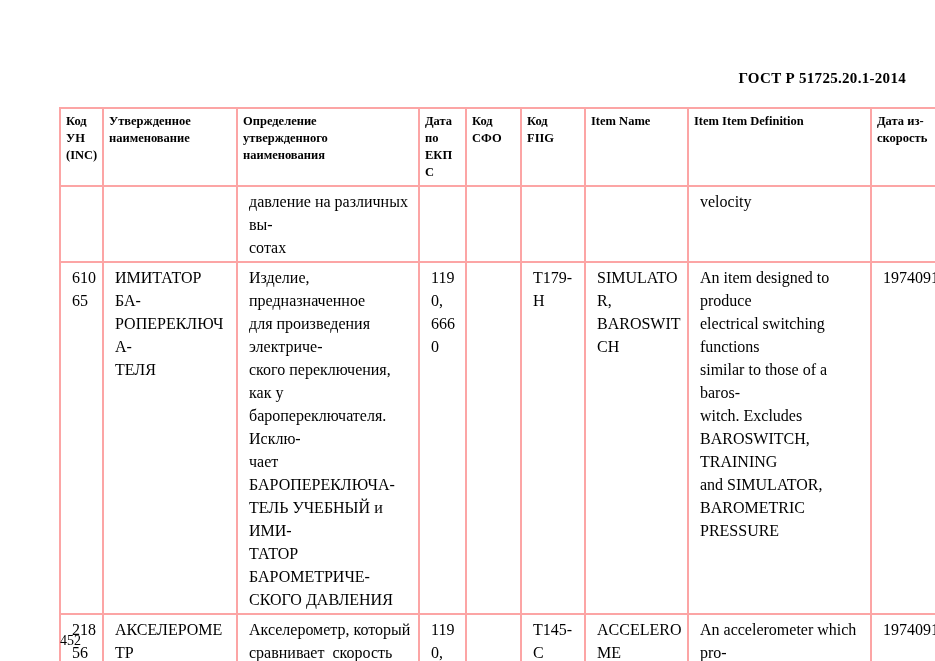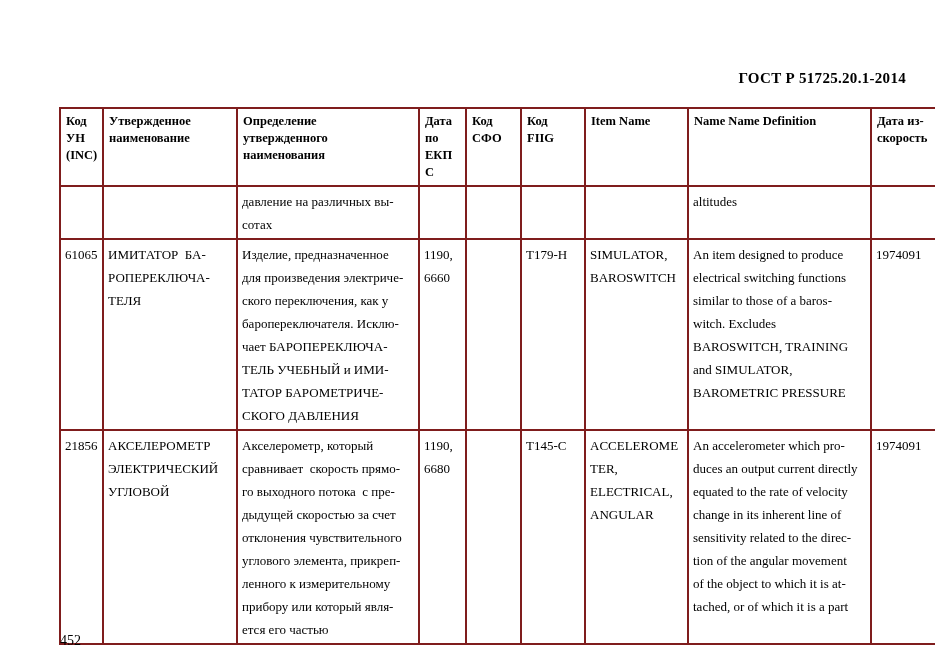--- a/index.html
+++ b/index.html
@@ -24,39 +24,39 @@
     white-space: nowrap;
   }
   table.gost-table {
     position: absolute;
     left: 27px; top: 75px;
     width: 886px;
     border-collapse: collapse;
     table-layout: fixed;
   }
   table.gost-table th, table.gost-table td {
-    border: 2px solid #7f1d1d;
+    border: 2px solid #fca5a5;
     vertical-align: top;
     white-space: pre-wrap;
     overflow: hidden;
     word-wrap: break-word;
   }
   table.gost-table th {
     font-size: 12.5px;
     font-weight: bold;
     text-align: left;
     line-height: 17px;
     padding: 4px 4px 4px 5px;
   }
   table.gost-table td {
-    font-size: 13px;
+    font-size: 16px;
     font-weight: normal;
     text-align: left;
     line-height: 23px;
-    padding: 3px 4px 2px 4px;
+    padding: 3px 4px 2px 11px;
   }
   tr.header-row  { height: 68px; }
   tr.row-cont    { height: 47px; }
   tr.row-61065   { height: 187px; }
   tr.row-21856   { height: 212px; }
   .page-number {
     position: absolute;
     left: 28px; top: 601px;
     font-size: 14px;
   }
@@ -92,36 +92,36 @@
 наименования</th>
         <th>Дата
 по
 ЕКП
 С</th>
         <th>Код
 СФО</th>
         <th>Код
 FIIG</th>
         <th>Item Name</th>
-        <th>Name Name Definition</th>
+        <th>Item Item Definition</th>
         <th>Дата из-
 скорость</th>
       </tr>
     </thead>
     <tbody>
       <tr class="row-cont">
         <td></td>
         <td></td>
         <td>давление на различных вы-
 сотах</td>
         <td></td>
         <td></td>
         <td></td>
         <td></td>
-        <td>altitudes</td>
+        <td>velocity</td>
         <td></td>
       </tr>
       <tr class="row-61065">
         <td>61065</td>
         <td>ИМИТАТОР  БА-
 РОПЕРЕКЛЮЧА-
 ТЕЛЯ</td>
         <td>Изделие, предназначенное
 для произведения электриче-
 ского переключения, как у

